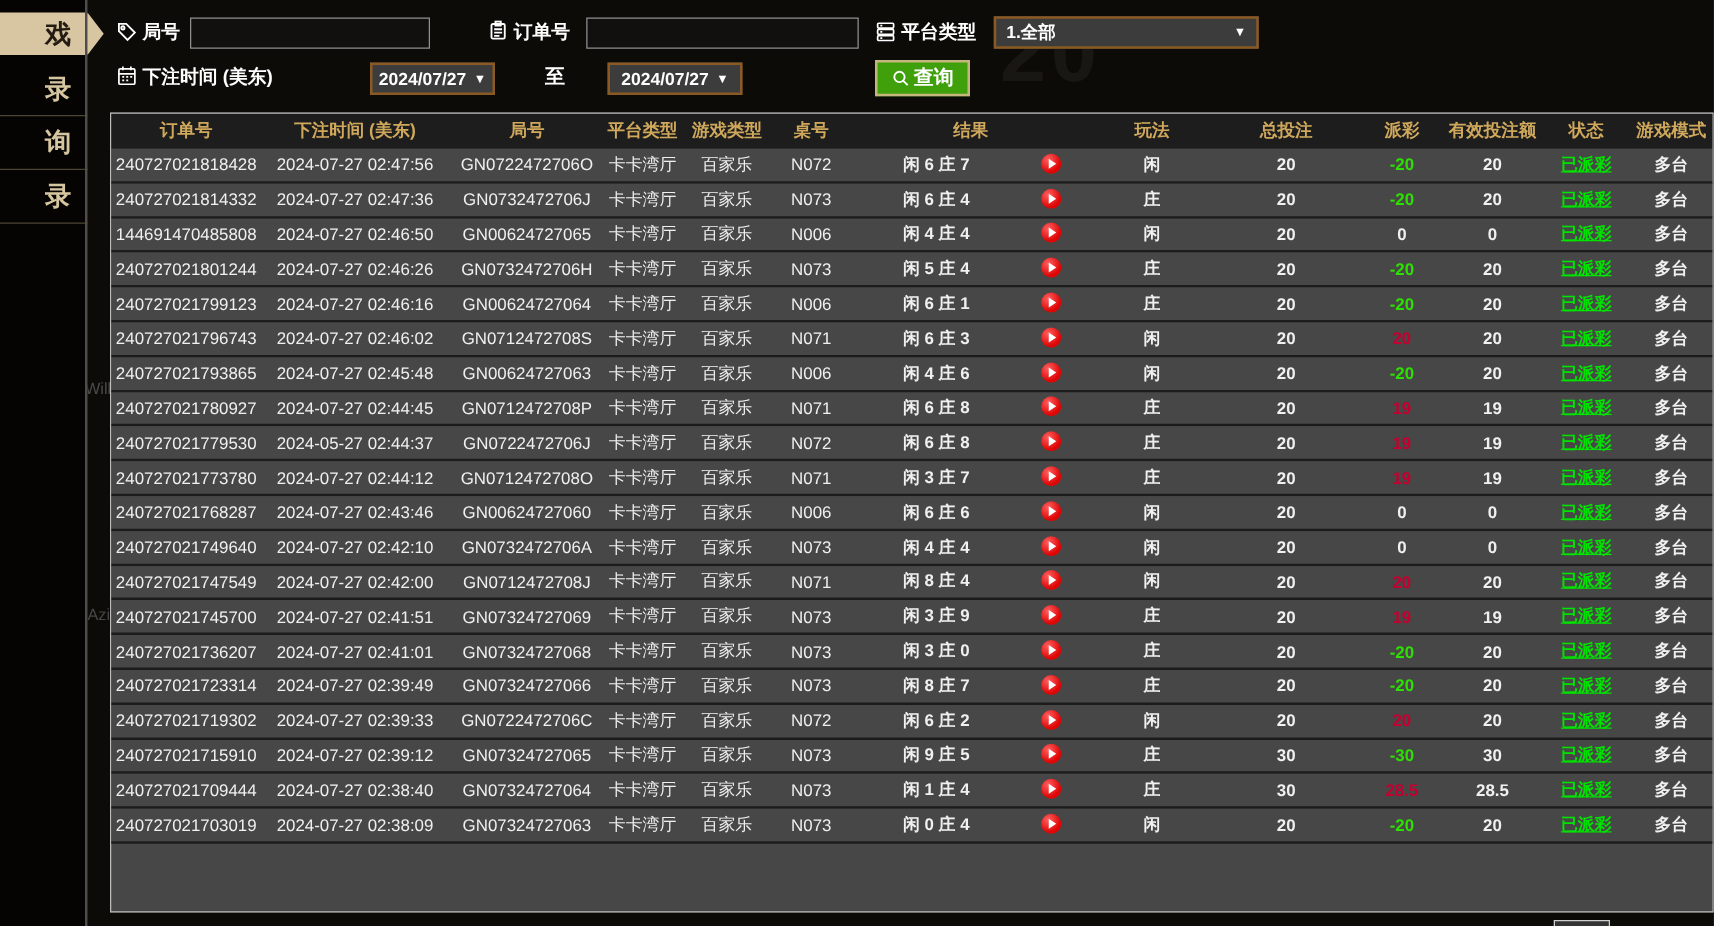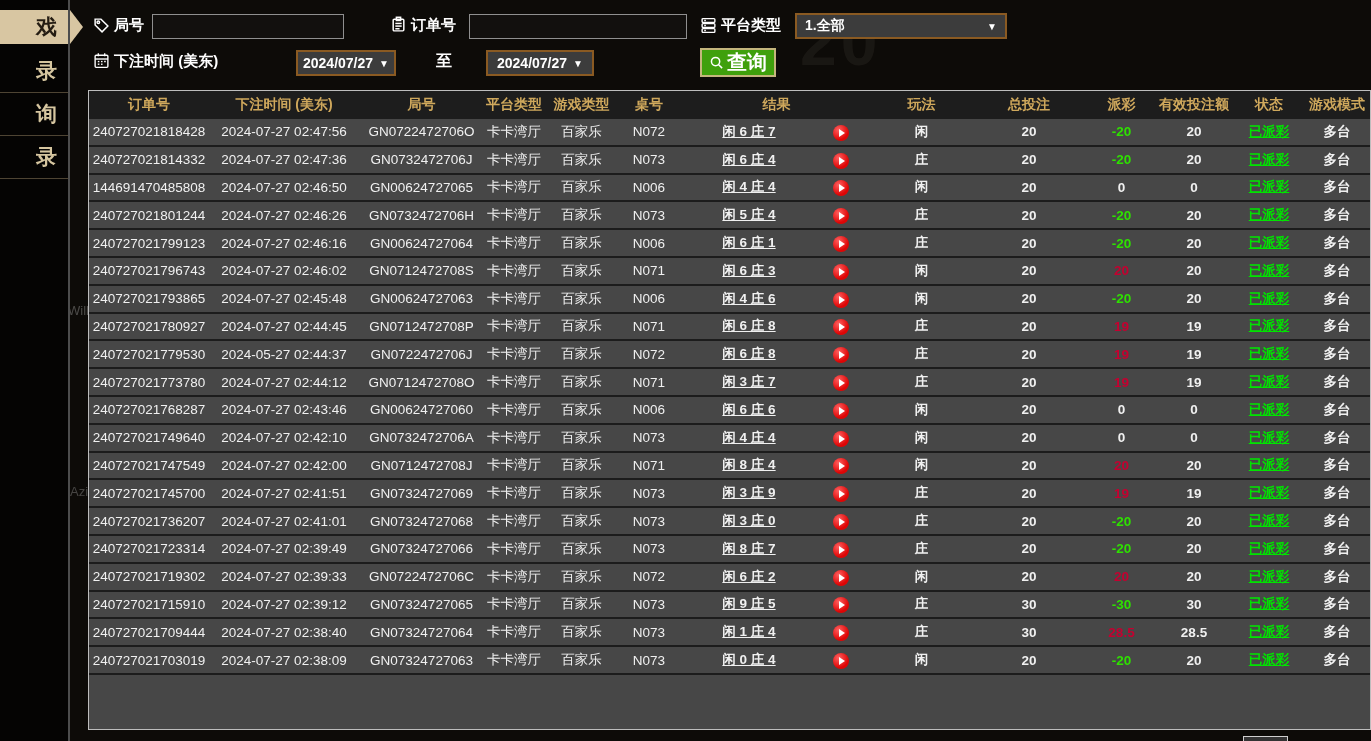--- a/index.html
+++ b/index.html
@@ -50,40 +50,40 @@
     border:2px solid #8a5a22; color:#fff; font-size:14px; font-weight:bold;
     display:flex; align-items:center; cursor:pointer;
   }
   .f-select .arrow { font-size:10px; color:#fff; }
   .sel-date { justify-content:center; gap:6px;text-align:center; }
   .sel-platform { padding:0 8px; }
   .sel-platform .sel-text { flex:1; text-align:left; }
   .btn-query {
     position:absolute; left:612px; top:48px; width:76px; height:29px;
     background:#3fa00c; border:2px solid #c4b67c; color:#fff;
-    font-size:20px; font-weight:bold; display:flex; align-items:center;
+    font-size:16px; font-weight:bold; display:flex; align-items:center;
     justify-content:center; gap:3px; cursor:pointer;
   }
 
   
   .grid-table {
     position:absolute; left:88px; top:90px; width:1283px; height:640px;
     border:1px solid #bdbdbd; background:#474747; overflow:hidden; z-index:2;
   }
   .tr, .th-row {
     display:grid;
     grid-template-columns:120px 150px 125px 60px 75px 60px 195px 95px 120px 65px 80px 70px 1fr;
     align-items:center;
   }
   .th-row { height:28px; background:#1d1d1d; }
   .th { text-align:center; font-size:14px; font-weight:bold; color:#cfa85c; white-space:nowrap; }
   .tr { height:27.8px; border-bottom:2px solid #1c1c1c; background:#474747; }
   .td { text-align:center; font-size:13.5px; color:#f0f0f0; white-space:nowrap; }
   .bold { font-weight:bold; }
-  .c-result { display:flex; align-items:flex-end;text-decoration:underline; }
+  .c-result { display:flex; align-items:flex-start; }
   .result-text { flex:0 0 140px; text-align:center; font-weight:bold; }
   .play-icon {
     width:16px; height:16px; border-radius:50%; margin-left:14px;
     background:radial-gradient(circle at 35% 30%, #ff6060, #de0505 65%);
     position:relative; display:inline-block; cursor:pointer; flex:0 0 16px;
   }
   .play-icon::after {
     content:''; position:absolute; left:6px; top:4px;
     border-left:6px solid #fff; border-top:4px solid transparent; border-bottom:4px solid transparent;
   }

